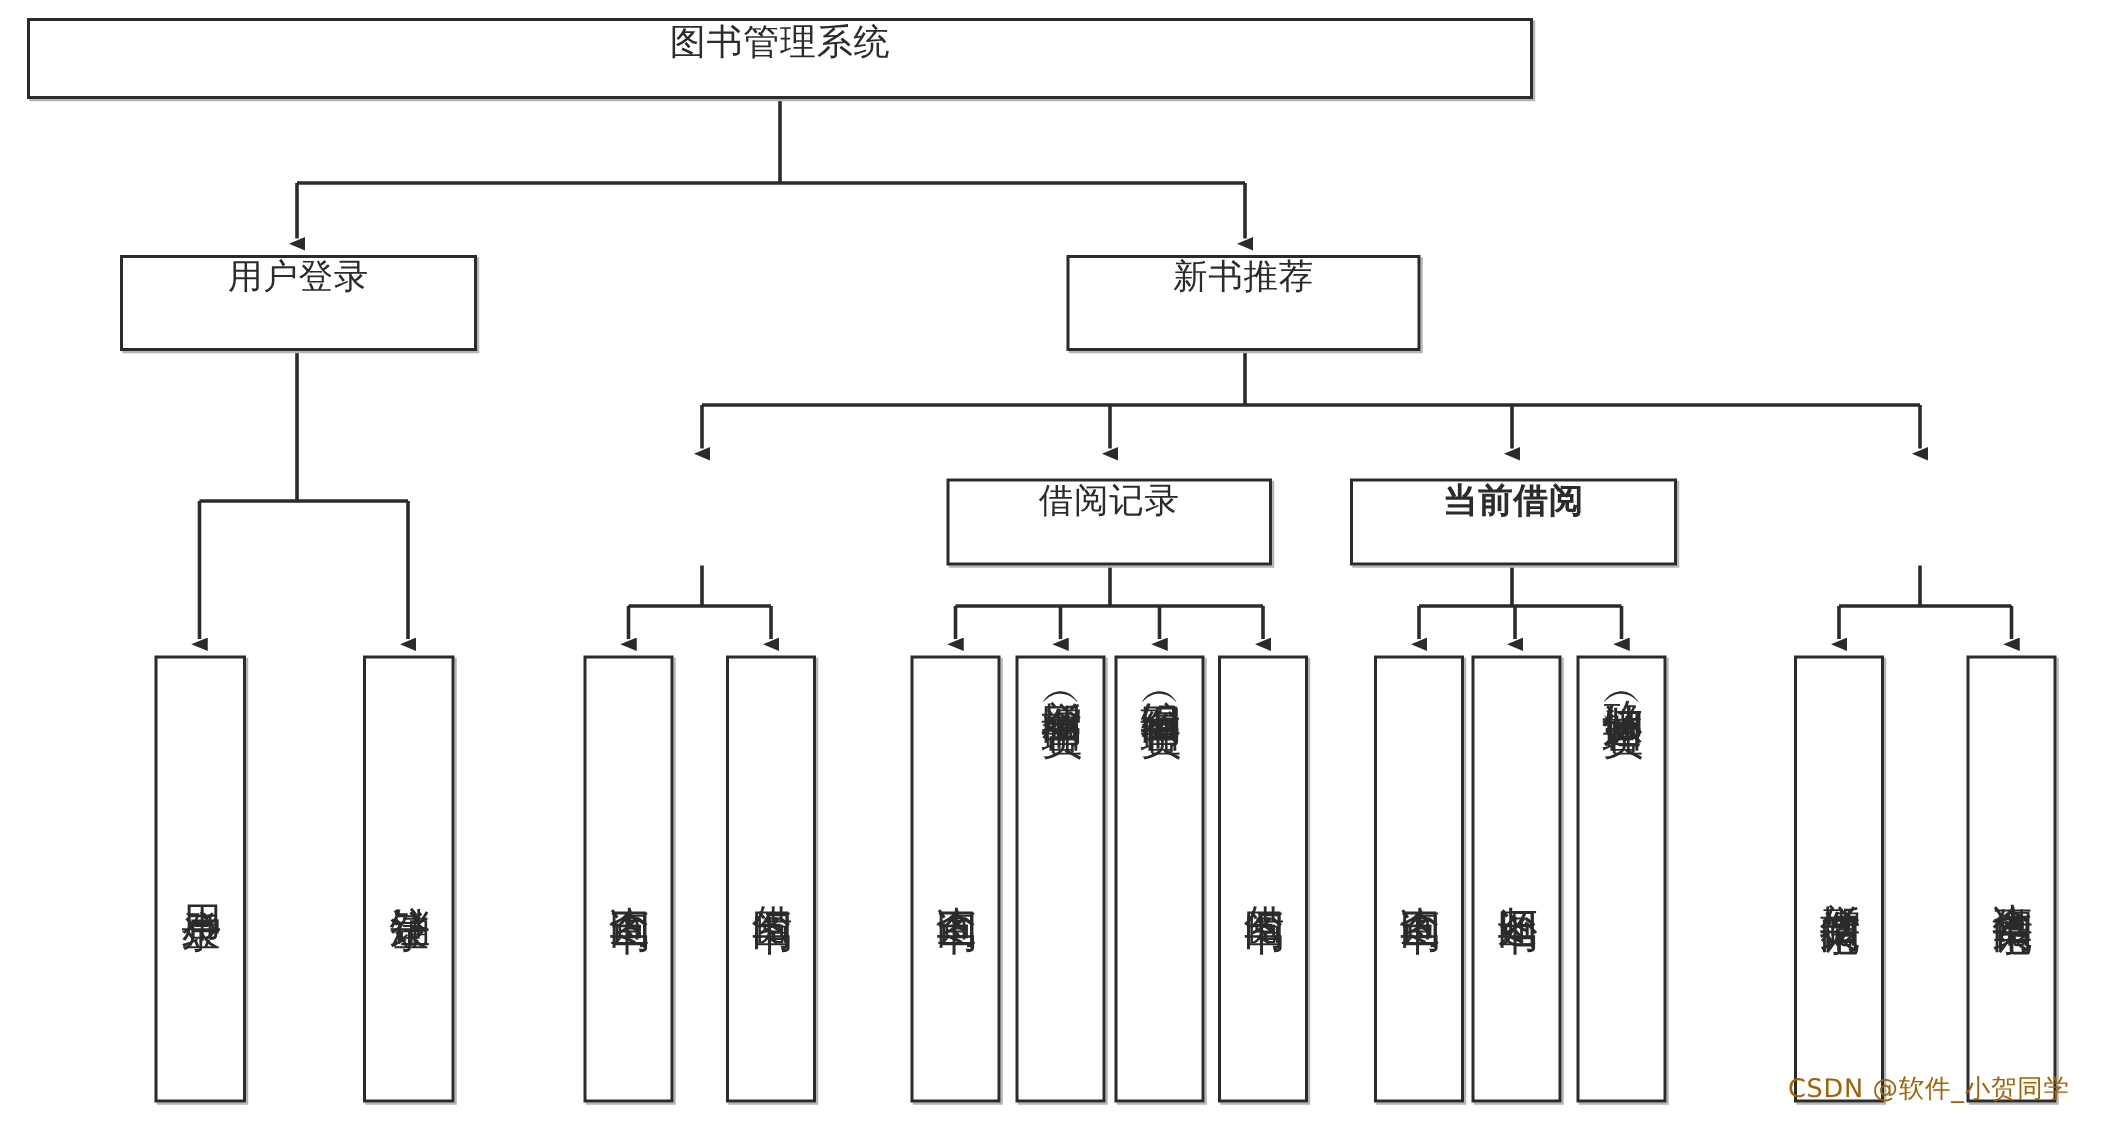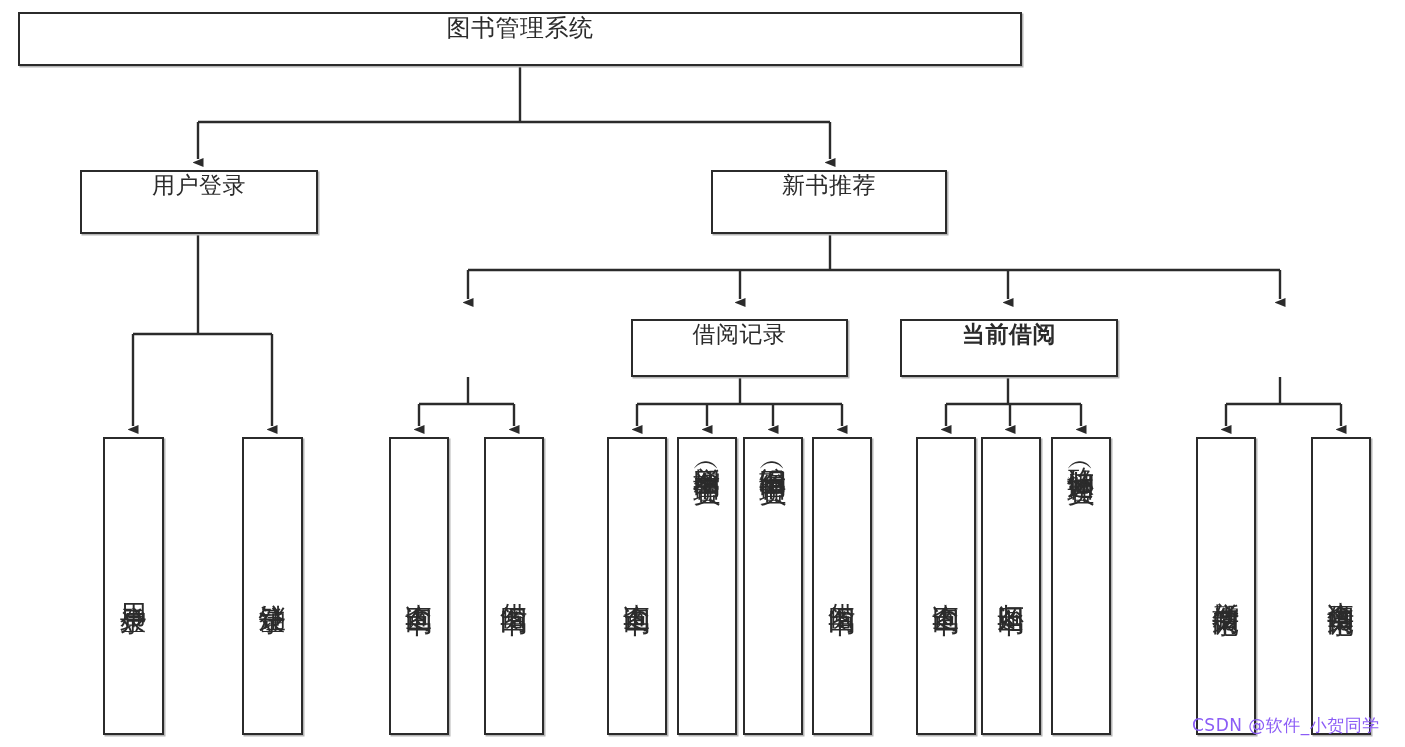--- a/index.html
+++ b/index.html
@@ -67,21 +67,21 @@
     align-items: center;
   }
   .node.vert.align-top {
     align-items: flex-start;
   }
   .node.vert.align-top .label {
     margin-top: 6px;
   }
   .watermark {
     position: absolute;
-    color: #8b5cf6;
+    color: #a16207;
     font-size: 17px;
     letter-spacing: 0.5px;
     z-index: 5;
     white-space: nowrap;
   }
 </style>
 </head>
 <body>
 
 <div id="canvas">

